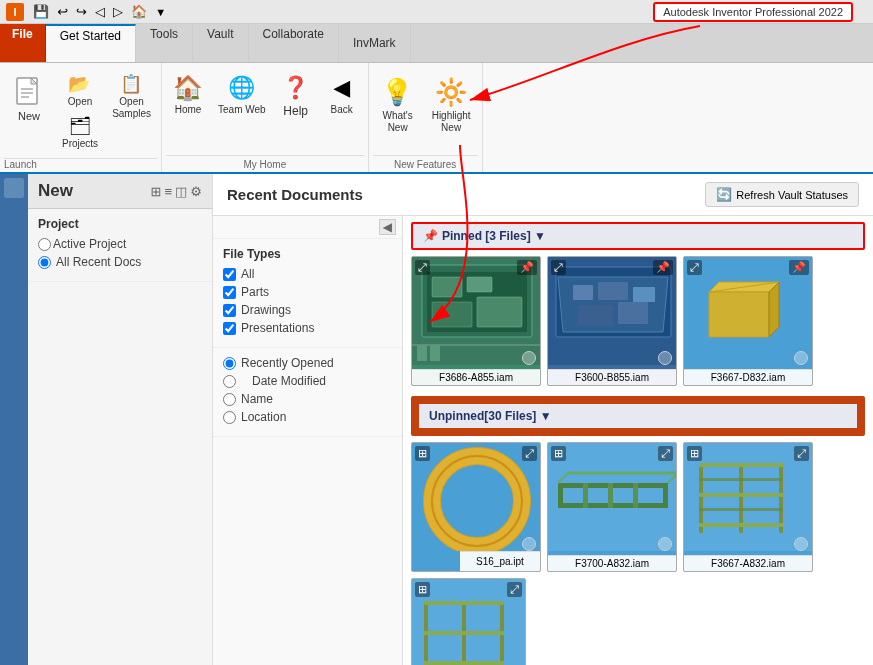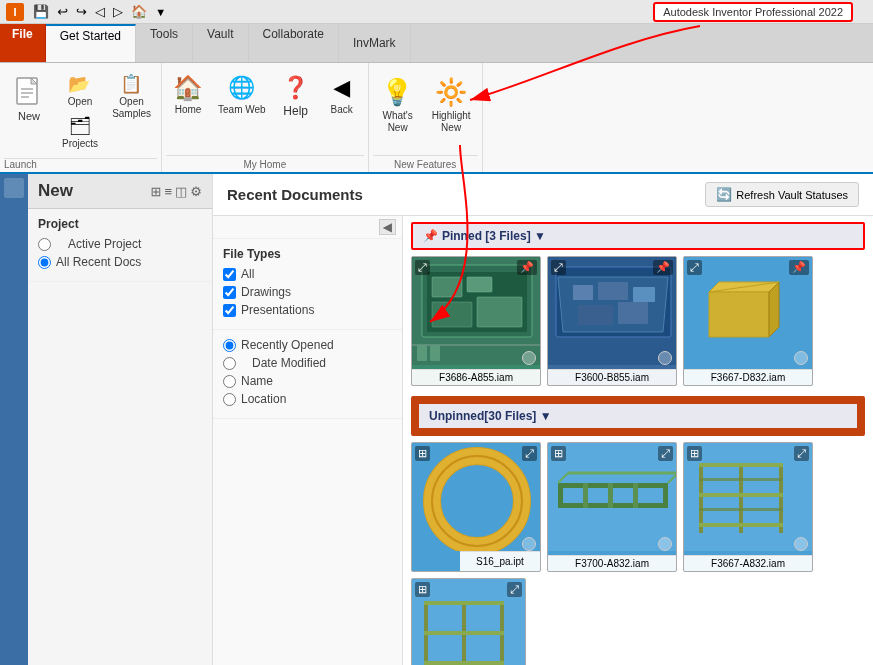--- a/index.html
+++ b/index.html
@@ -116,21 +116,21 @@
       <div style="display:flex;gap:3px;">
         <span style="cursor:pointer;font-size:13px;color:#666;">⊞</span>
         <span style="cursor:pointer;font-size:13px;color:#666;">≡</span>
         <span style="cursor:pointer;font-size:13px;color:#666;">◫</span>
         <span style="cursor:pointer;font-size:13px;color:#666;">⚙</span>
       </div>
     </div>
 
     <div style="padding:8px 10px;border-bottom:1px solid #eee;">
       <div style="font-weight:bold;font-size:12px;color:#333;margin-bottom:6px;">Project</div>
-      <label style="display:flex;align-items:center;gap:17px;margin-bottom:4px;font-size:12px;color:#444;cursor:pointer;">
+      <label style="display:flex;align-items:center;gap:2px;margin-bottom:4px;font-size:12px;color:#444;cursor:pointer;">
         <input type="radio" name="project" style=""> 
           <span>Active Project</span>
       </label>
       <label style="display:flex;align-items:center;gap:5px;margin-bottom:4px;font-size:12px;color:#444;cursor:pointer;">
         <input type="radio" name="project" checked="" style=""> 
           <span>All Recent Docs</span>
       </label>
     </div>
   </div>
 
@@ -150,20 +150,24 @@
 
         <div style="display:flex;justify-content:flex-end;padding:3px 6px;border-bottom:1px solid #eee;">
           <span style="cursor:pointer;font-size:12px;color:#666;border:1px solid #ccc;padding:0 3px;background:#e8e8e8;">◀</span>
         </div>
 
         <div style="padding:8px 10px;border-bottom:1px solid #eee;">
           <div style="font-weight:bold;font-size:12px;color:#333;margin-bottom:6px;">File Types</div>
           <label style="display:flex;align-items:center;gap:5px;margin-bottom:4px;font-size:12px;color:#444;cursor:pointer;">
             <input type="checkbox" checked="" style=""> 
               <span>All</span>
+          </label>
+          <label style="display:flex;align-items:center;gap:5px;margin-bottom:4px;font-size:12px;color:#444;cursor:pointer;">
+            <input type="checkbox" checked="" style=""> 
+              <span>Parts</span>
           </label>
           <label style="display:flex;align-items:center;gap:5px;margin-bottom:4px;font-size:12px;color:#444;cursor:pointer;">
             <input type="checkbox" checked="" style=""> 
               <span>Drawings</span>
           </label>
           <label style="display:flex;align-items:center;gap:5px;margin-bottom:4px;font-size:12px;color:#444;cursor:pointer;">
             <input type="checkbox" checked="" style=""> 
               <span>Presentations</span>
           </label>
         </div>

